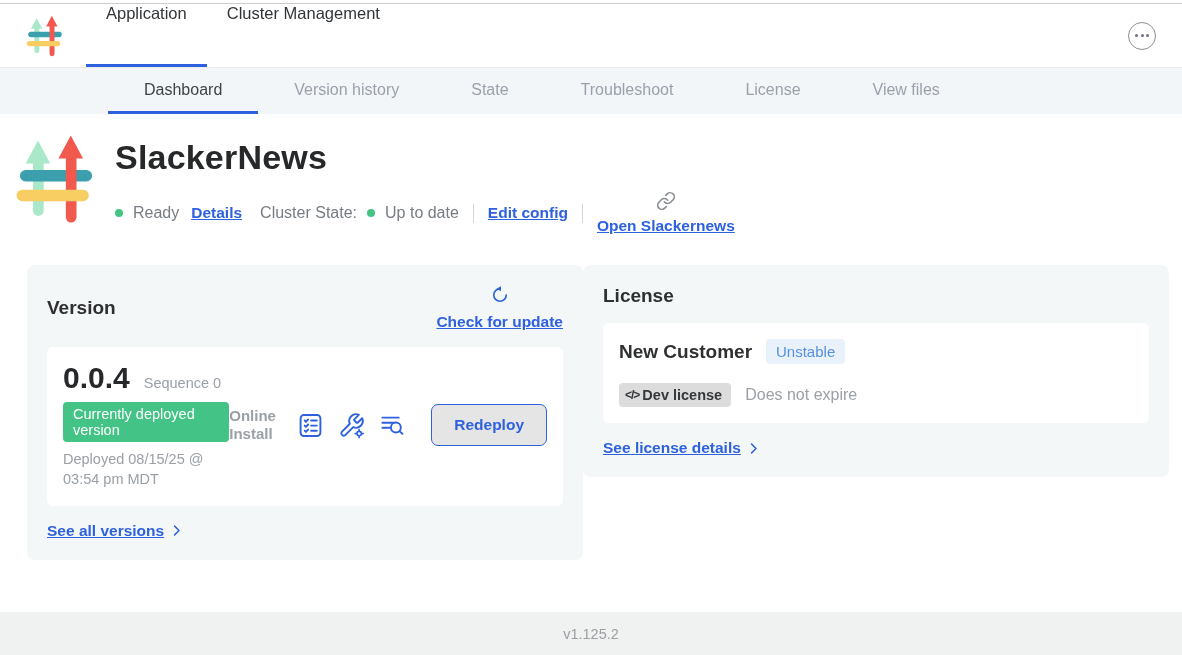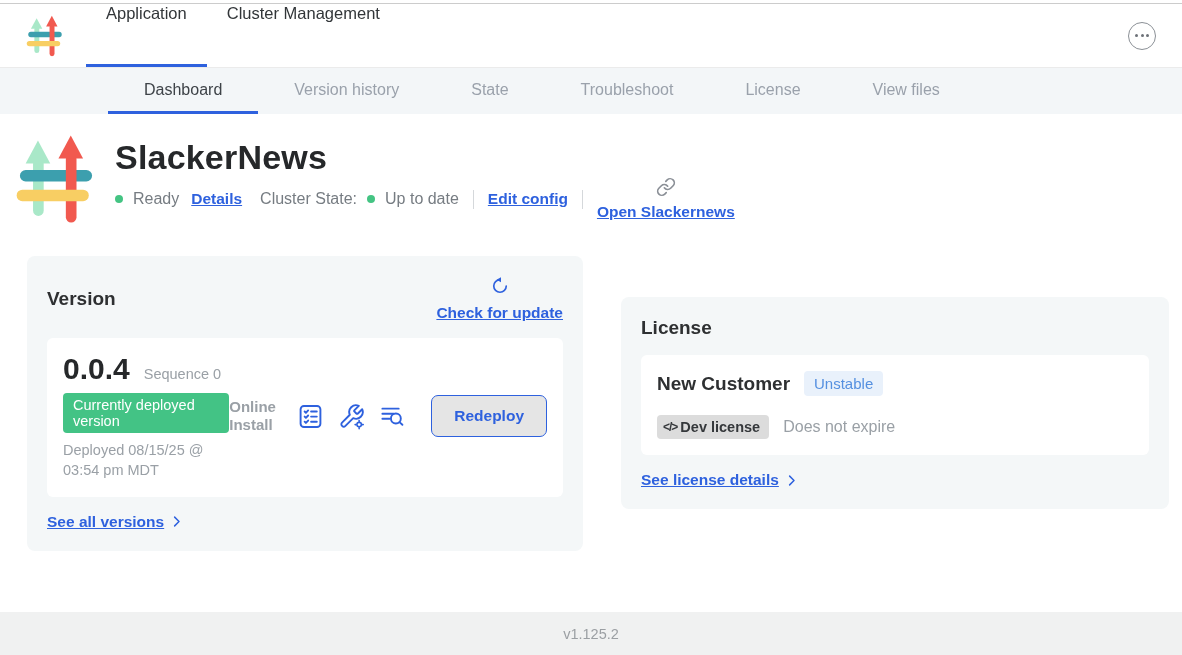--- a/index.html
+++ b/index.html
@@ -24,30 +24,30 @@
   .subnav { height:46px; flex:none; background:#f3f6f8; display:flex; align-items:stretch; padding-left:108px; }
   .subnav-tab { display:flex; align-items:center; padding:0 36px; font-size:16px; color:#9aa1ab; border-bottom:3px solid transparent; cursor:pointer; white-space:nowrap; }
   .subnav-tab.active { color:#3e4348; border-bottom-color:#2e61de; }
 
   
   .main { flex:1; padding:18px 1px 0 15px; background:#fff; }
   .app-header { display:flex; align-items:flex-start; gap:18px; }
   .app-logo { flex:none; }
   .app-head-text { padding-top:6px; }
   .page-title { font-size:34px; font-weight:800; color:#26282a; letter-spacing:0.2px; }
-  .status-row { display:flex; align-items:center; gap:10px; font-size:16px; color:#767c82; }
+  .status-row { display:flex; align-items:center; gap:10px; margin-top:14px; font-size:16px; color:#767c82; }
   .status-dot { width:8px; height:8px; border-radius:50%; background:#44c483; flex:none; }
   .gap-sm { margin-left:2px; }
   a.link, .link { color:#2e61de; font-weight:700; text-decoration:underline; cursor:pointer; }
   .status-row .link { font-size:15.5px; }
   .divider { width:1px; height:19px; background:#d5d8db; margin:0 4px; }
   .iconlink { display:flex; align-items:center; gap:6px; cursor:pointer;flex-direction:column; }
 
   
-  .cards { display:flex; align-items:center; gap:38px; margin:30px 12px 0 12px; }
+  .cards { display:flex; align-items:flex-start; margin:30px 12px 0 12px; }
   .card { background:#f4f7f8; border-radius:8px; padding:20px; }
   .card.version { width:556px; flex:none; }
   .card.license { flex:1; }
   .card-head { display:flex; align-items:center; }
   .card-title { font-size:19px; font-weight:700; color:#2e3032; }
   .card-head-right { margin-left:auto; display:flex; align-items:center; gap:8px; }
   .card-head-right .link { font-size:15.5px; }
   .muted-light { color:#b9bec4; font-size:15.5px; }
   .inner { background:#fff; border-radius:6px; margin-top:16px; }
 

